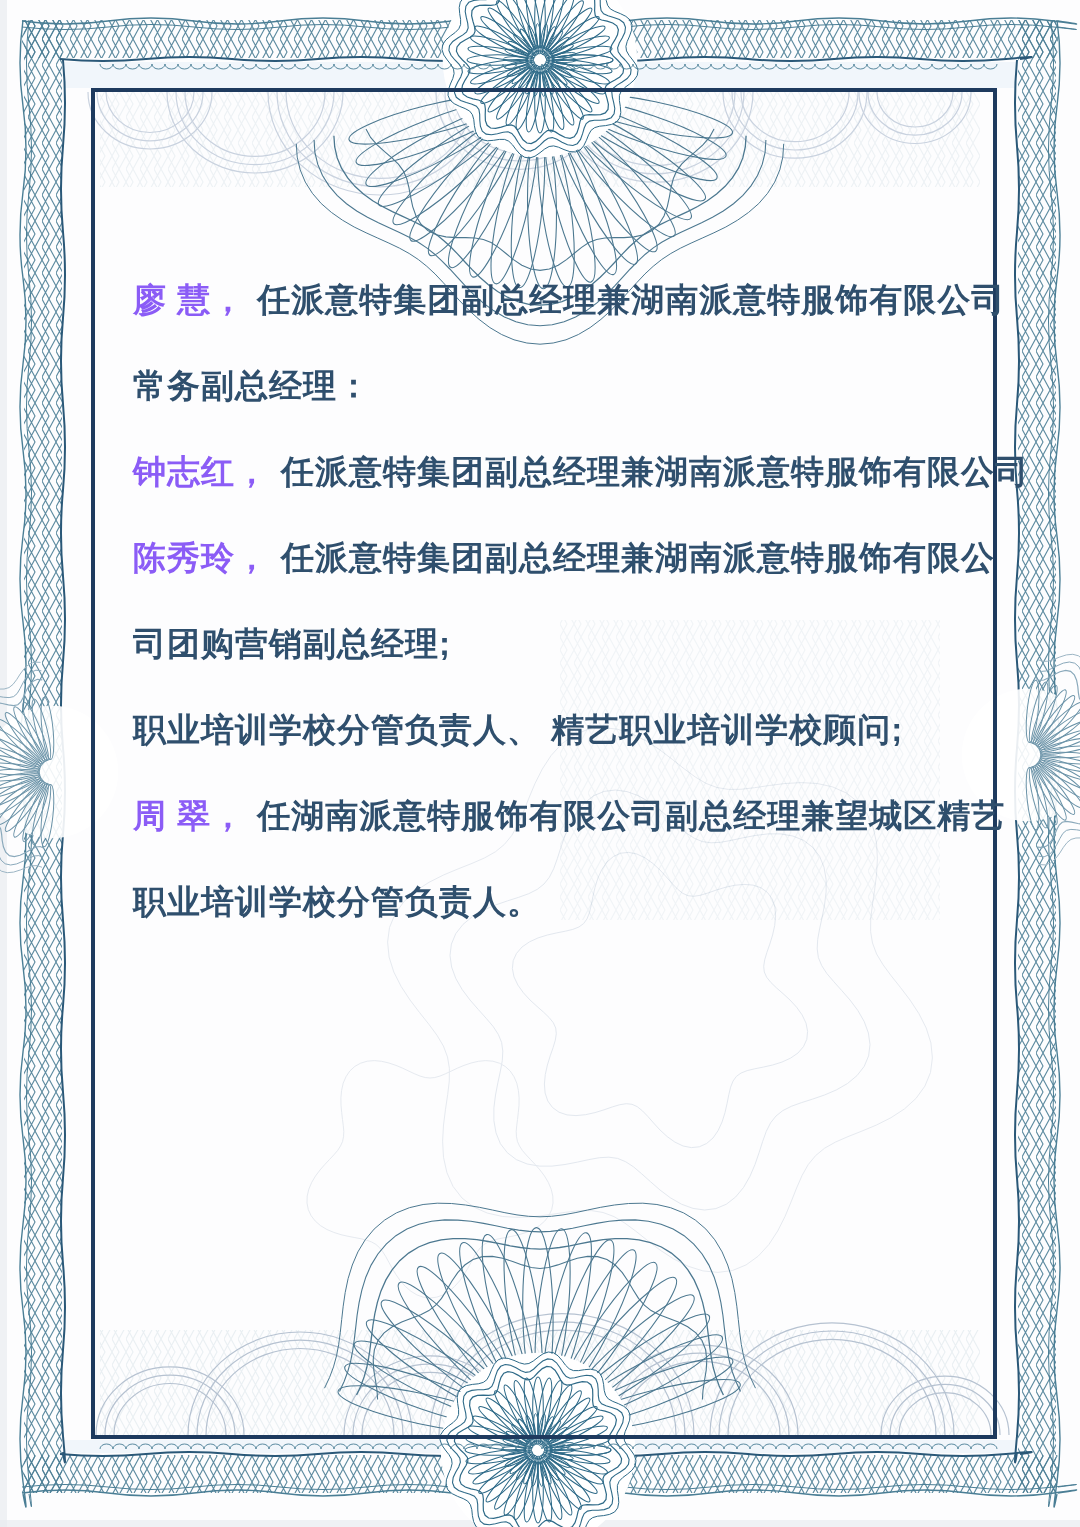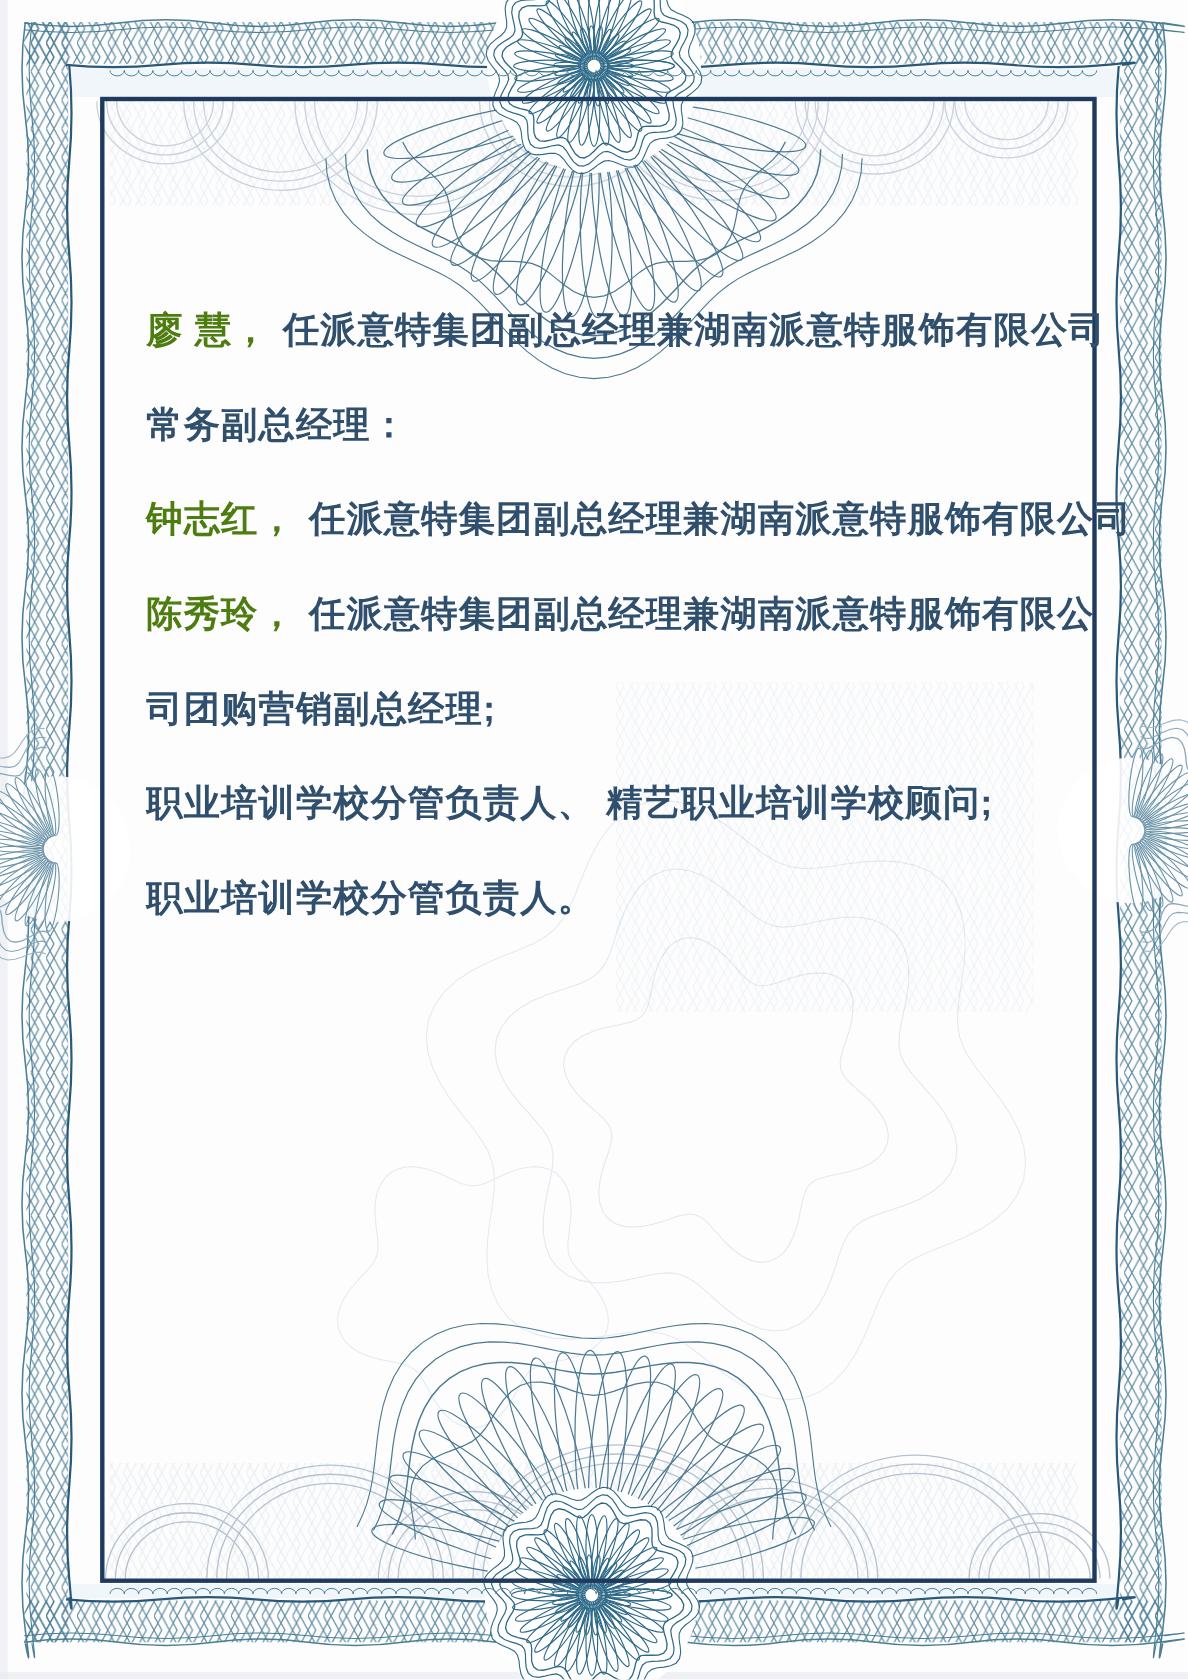--- a/index.html
+++ b/index.html
@@ -11,21 +11,21 @@
   #deco{position:absolute;left:0;top:0;width:1080px;height:1527px;z-index:1;}
   .edge-l{position:absolute;left:0;top:0;width:7px;height:100%;background:#e8ebf0;opacity:.7;z-index:0;}
   .edge-b{position:absolute;left:0;bottom:0;width:100%;height:7px;background:#e8ebf0;opacity:.7;z-index:0;}
   .content{
     position:absolute;left:133px;top:257px;width:860px;z-index:2;
   }
   p.ln{
     margin:0;height:86px;line-height:86px;font-size:33px;
     color:#2f4f6d;font-weight:600;letter-spacing:1px;white-space:nowrap;
   }
-  b.nm{font-weight:800;color:#4d7c0f;margin-right:12px;text-align:right;}
+  b.nm{font-weight:800;color:#8b5cf6;margin-right:12px;text-align:right;}
 </style>
 </head>
 <body>
 
 <div class="page">
   <div class="edge-l"></div>
   <div class="edge-b"></div>
 
   <svg id="deco" xmlns="http://www.w3.org/2000/svg" viewBox="0 0 1080 1527">
       <defs>
@@ -360,15 +360,16 @@
     <p class="ln">常务副总经理：</p>
 
     <p class="ln"><b class="nm">钟志红，</b><span>任派意特集团副总经理兼湖南派意特服饰有限公司</span></p>
 
     <p class="ln"><b class="nm">陈秀玲，</b><span>任派意特集团副总经理兼湖南派意特服饰有限公</span></p>
 
     <p class="ln">司团购营销副总经理;</p>
 
     <p class="ln">职业培训学校分管负责人、 精艺职业培训学校顾问;</p>
 
+    <p class="ln"><b class="nm">周 翠，</b><span>任湖南派意特服饰有限公司副总经理兼望城区精艺</span></p>
     <p class="ln">职业培训学校分管负责人。</p>
   </div>
 </div>
 
 </body></html>

